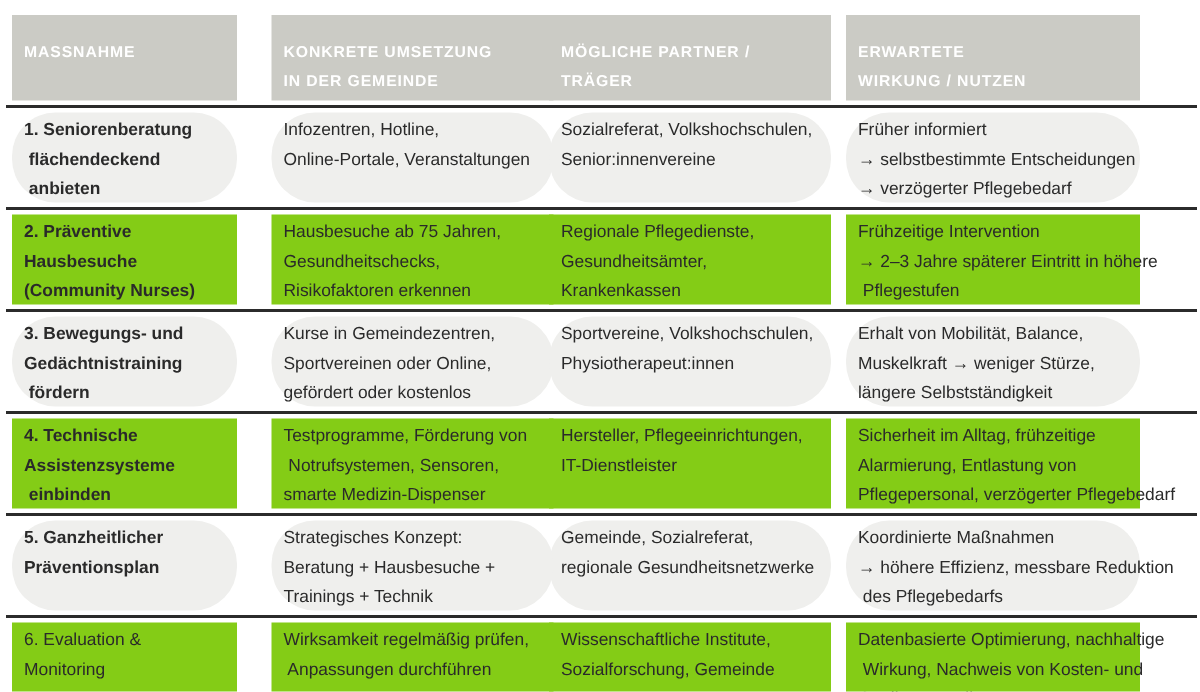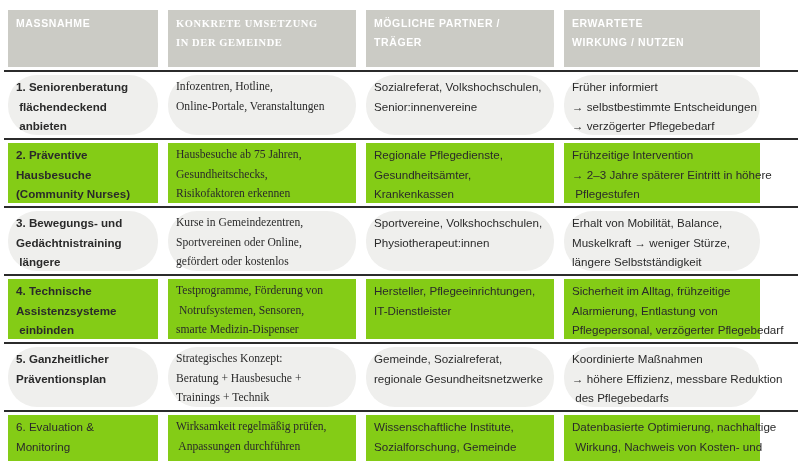--- a/index.html
+++ b/index.html
@@ -2,26 +2,26 @@
 <html><head>
   <meta charset="utf-8">
   <style>
     html, body { margin: 0; padding: 0; background: #ffffff; }
     body { width: 800px; height: 461px; position: relative; overflow: hidden;
            font-family: "Liberation Sans", "DejaVu Sans", sans-serif; color: #2a2a2a; }
     .table { position: absolute; left: 8px; top: 10px; width: 790px; }
     .row { position: relative; display: flex; }
     .cell { box-sizing: border-box; padding: 0 8px; font-size: 11.6px; line-height: 19.5px; }
     .c1 { position: absolute; left: 0; width: 150px; }
-    .c2 { position: absolute; left: 160px; width: 188px; font-family: Liberation Serif, serif; }
+    .c2 { position: absolute; left: 173px; width: 188px; }
     .c3 { position: absolute; left: 358px; width: 188px; }
     .c4 { position: absolute; left: 556px; width: 196px; }
     .header { height: 57px; }
     .header .cell { background: #cbcbc5; color: #ffffff; font-weight: bold; font-size: 10.5px;
-                    letter-spacing: 0.6px; height: 57px; padding-top: 4px; line-height: 19px; }
+                    letter-spacing: 0.6px; height: 57px; padding-top: 16px; line-height: 19px; }
     .rule { position: relative; height: 2px; background: #2b2b2b; margin-left: -4px; width: 794px; }
     .body-row { height: 60px; }
     .body-row .cell { height: 60px; padding-top: 2px; }
     .light .cell { background: #efefed; border-radius: 29px; }
     .dark .cell { background: #84cc16; }
     .title { font-weight: bold; }
     .title.plain { font-weight: normal; }
     .line { display: block; white-space: nowrap; }
     .gap { height: 3px; }
   </style>
@@ -102,21 +102,21 @@
   </div>
 
   <div class="gap"></div>
   <div class="rule"></div>
   <div class="gap"></div>
 
   <div class="row body-row light">
     <div class="cell c1 title">
       <span class="line">3. Bewegungs- und</span>
       <span class="line">Gedächtnistraining</span>
-      <span class="line" style="white-space:pre"> längere</span>
+      <span class="line" style="white-space:pre"> fördern</span>
     </div>
     <div class="cell c2">
       <span class="line">Kurse in Gemeindezentren,</span>
       <span class="line">Sportvereinen oder Online,</span>
       <span class="line">gefördert oder kostenlos</span>
     </div>
     <div class="cell c3">
       <span class="line">Sportvereine, Volkshochschulen,</span>
       <span class="line">Physiotherapeut:innen</span>
     </div>

